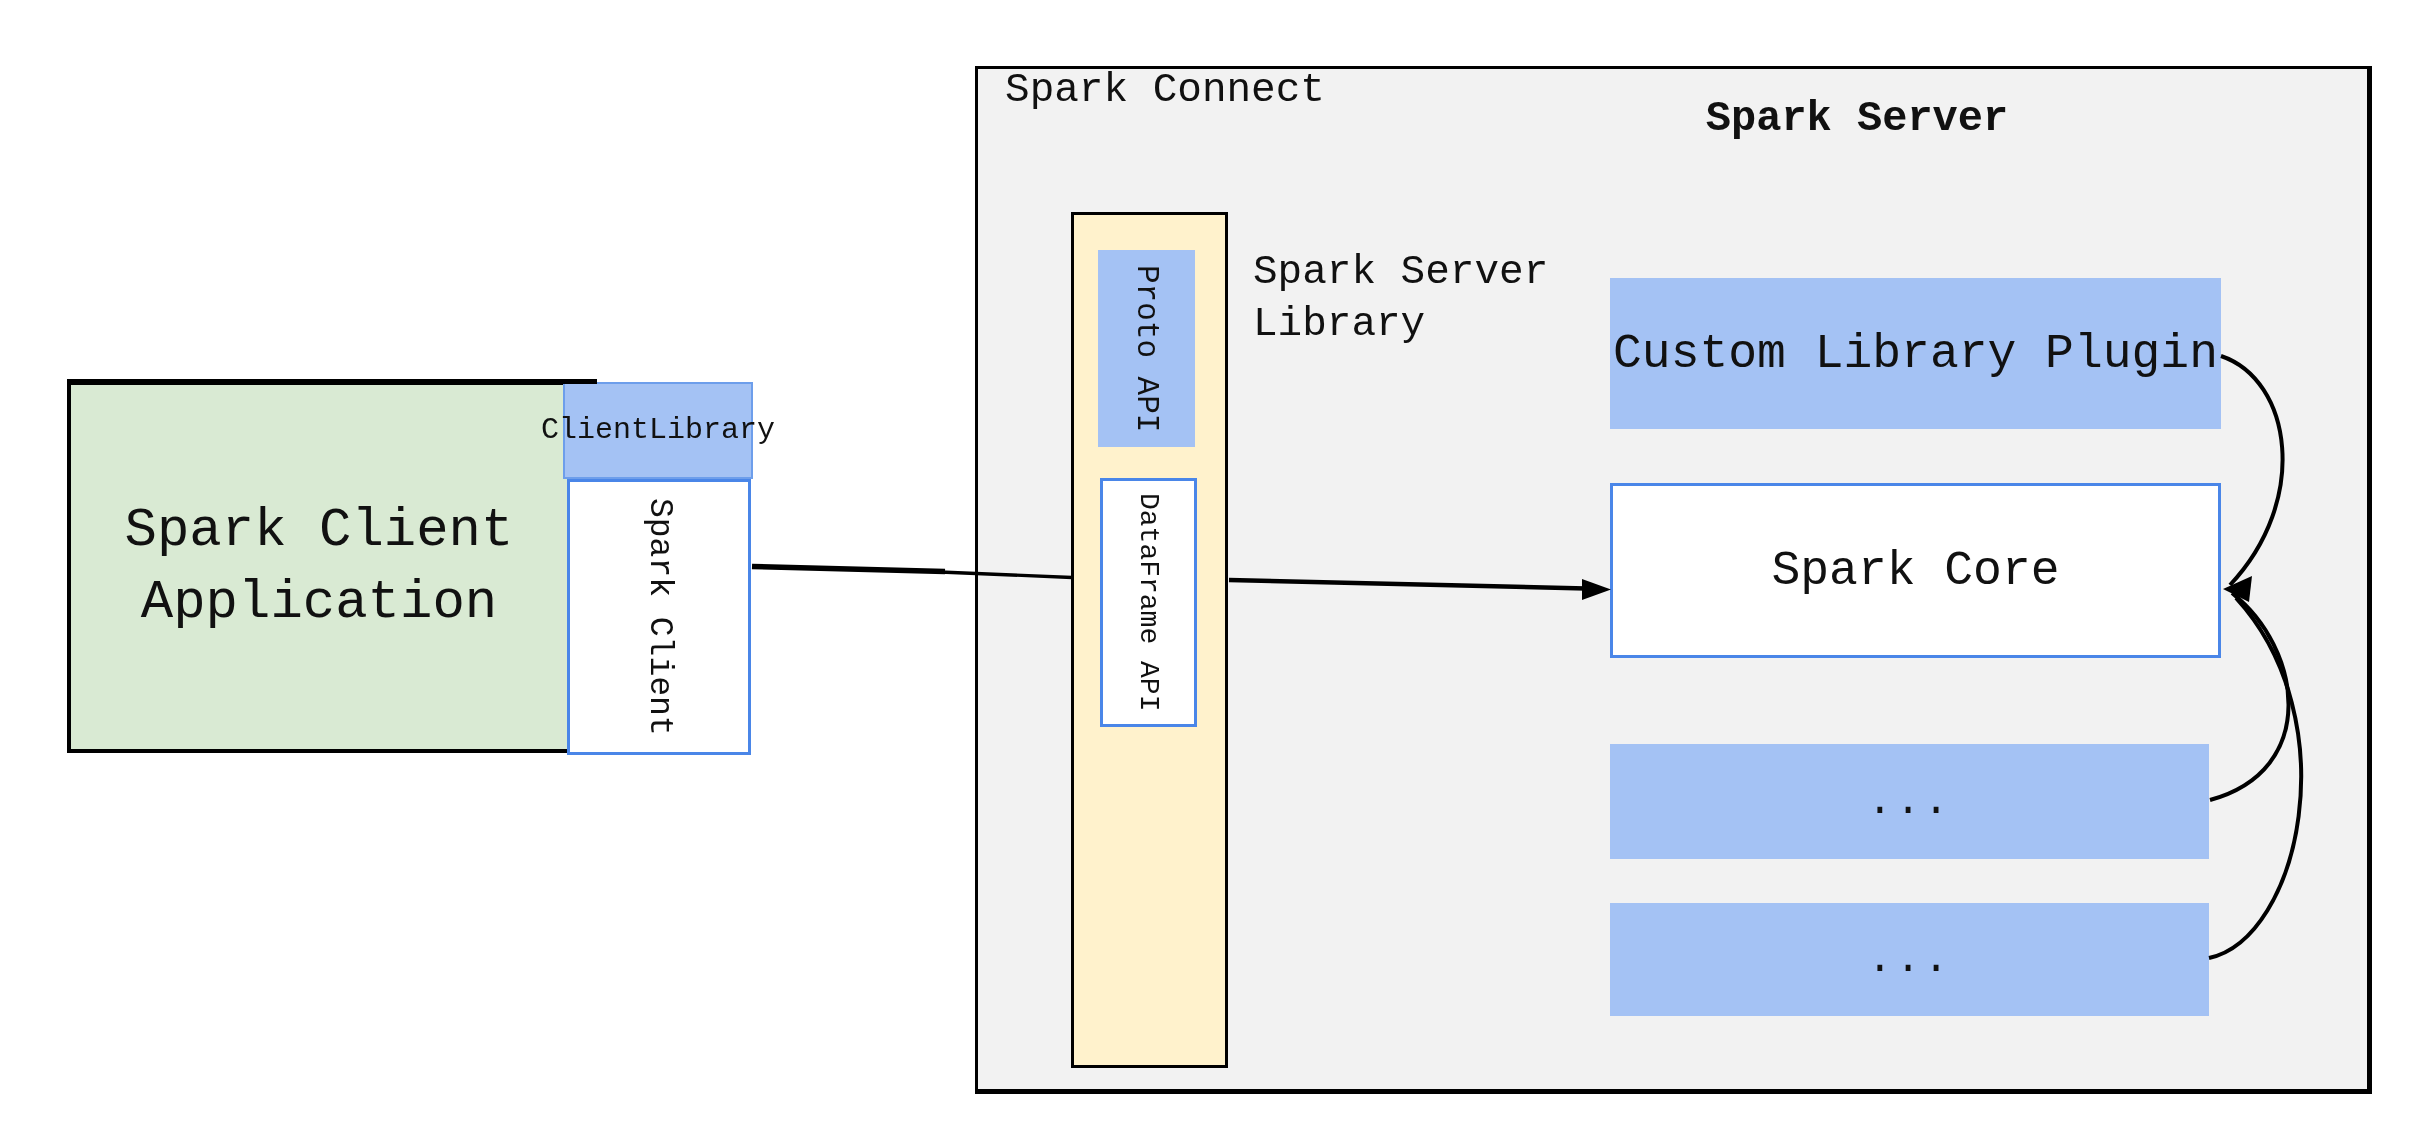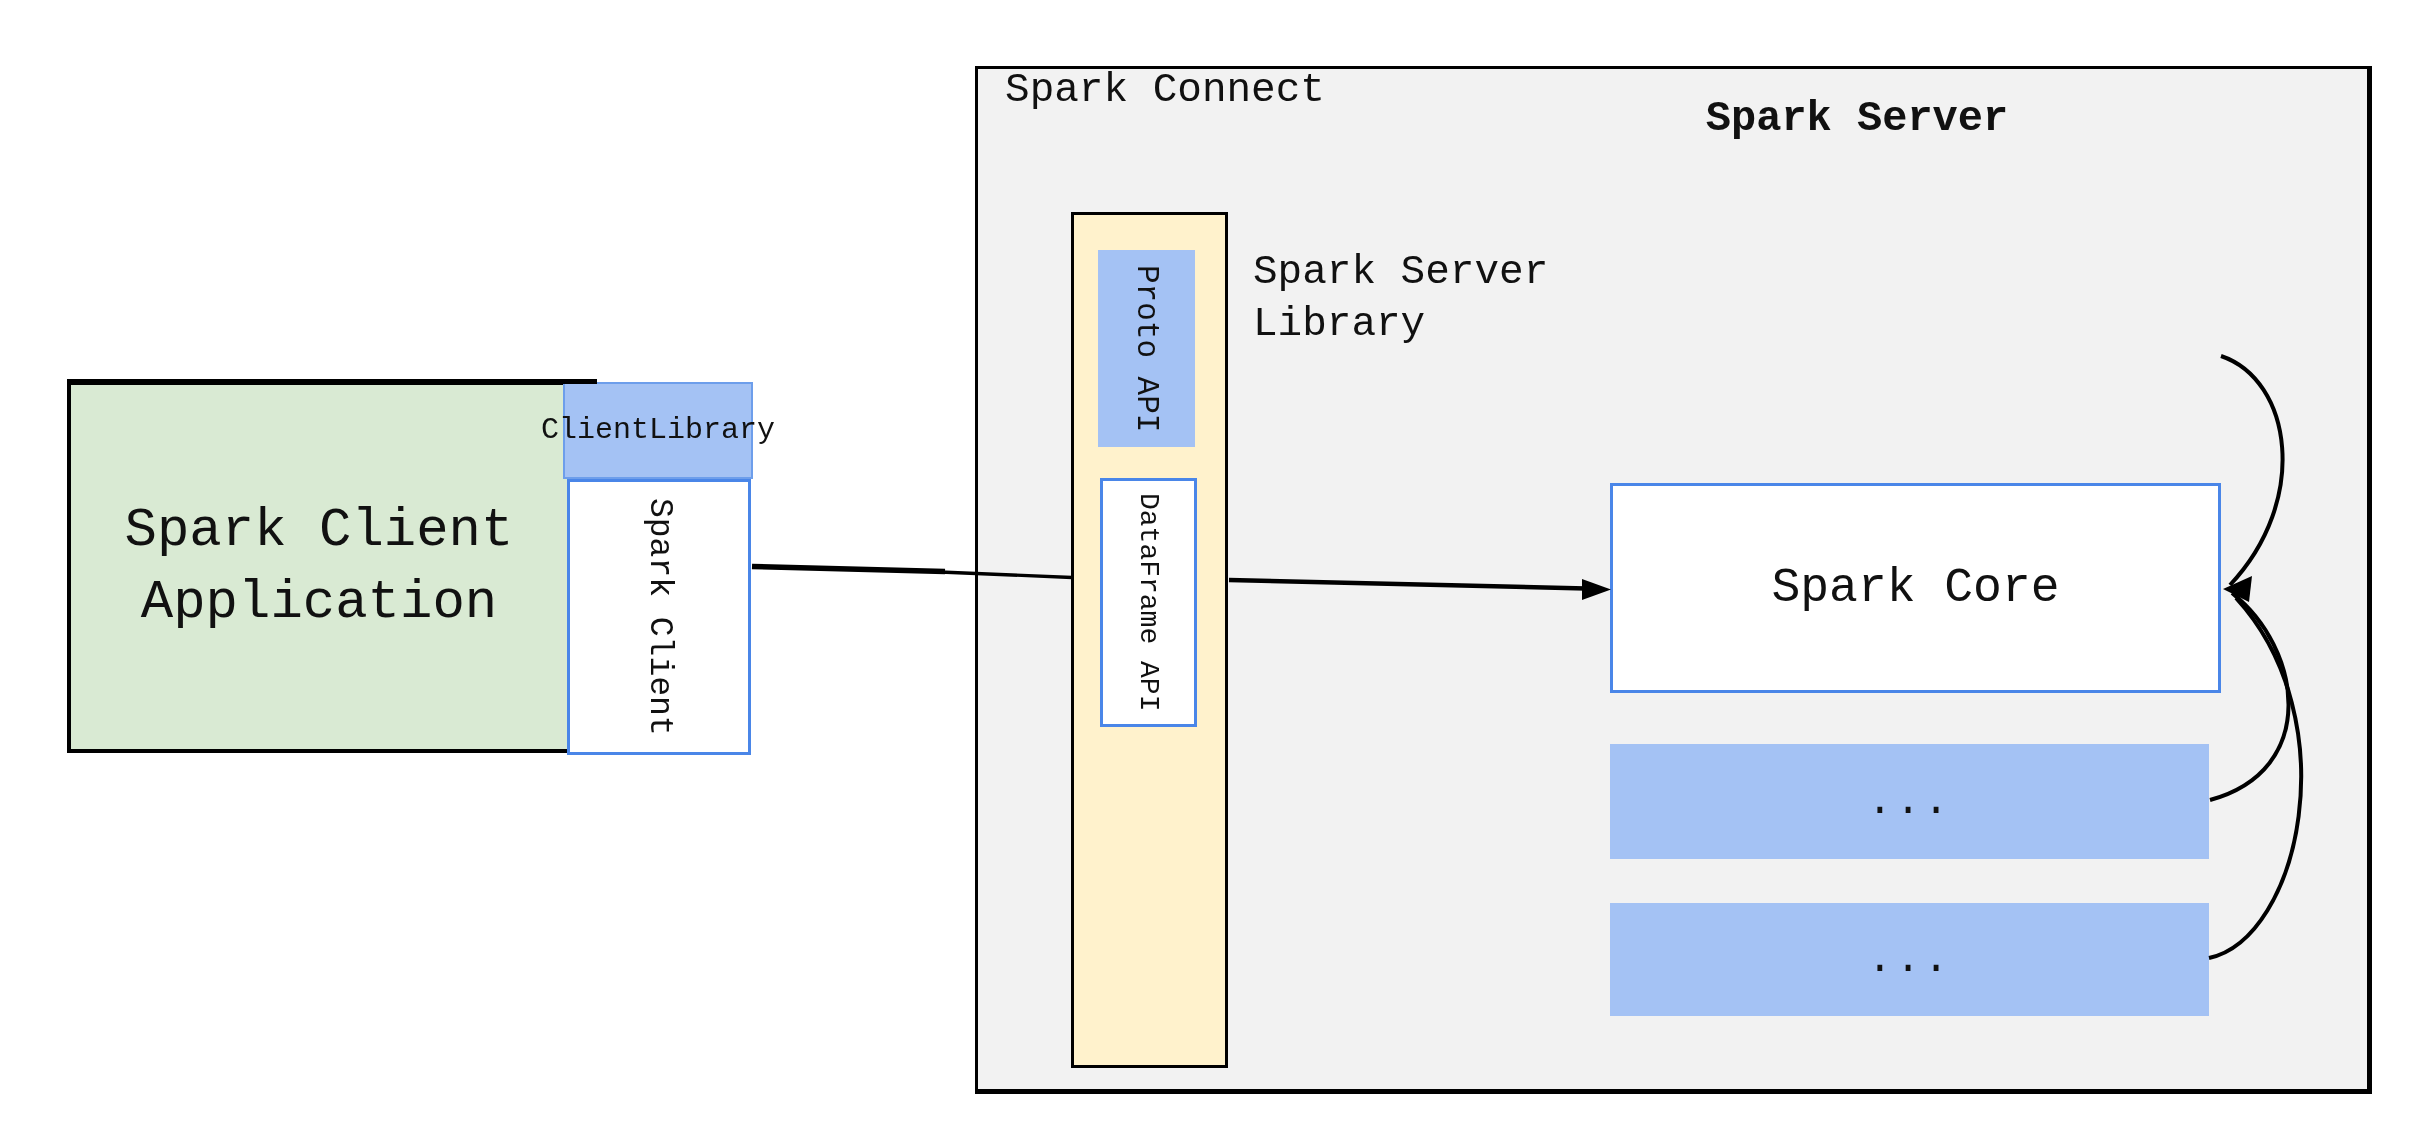--- a/index.html
+++ b/index.html
@@ -49,21 +49,21 @@
   }
   .dataframe-box{
     left:1100px;top:478px;width:97px;height:249px;
     background:#ffffff;border:3px solid #4a86e8;z-index:3;
   }
   .plugin-box{
     left:1610px;top:278px;width:611px;height:151px;
     background:#a4c2f4;z-index:2;
   }
   .core-box{
-    left:1610px;top:483px;width:611px;height:210px;
+    left:1610px;top:483px;width:611px;height:175px;
     background:#ffffff;border:3px solid #4a86e8;z-index:2;text-align:right;
   }
   .dots-box-1{
     left:1610px;top:744px;width:599px;height:115px;
     background:#a4c2f4;z-index:2;
   }
   .dots-box-2{
     left:1610px;top:903px;width:599px;height:113px;
     background:#a4c2f4;z-index:2;
   }
@@ -123,20 +123,23 @@
     <span class="vtext proto-vtext">Proto  API</span>
   </div>
   <div class="abs dataframe-box center-flex">
     <span class="vtext dataframe-vtext">DataFrame API</span>
   </div>
   <div class="abs server-library-label">
     <div>Spark Server</div>
     <div>Library</div>
   </div>
 
+  <div class="abs plugin-box center-flex plugin-text">
+    <span>Custom Library Plugin</span>
+  </div>
   <div class="abs core-box center-flex core-text">
     <span>Spark Core</span>
   </div>
   <div class="abs dots-box-1 center-flex dots-text">
     <span>...</span>
   </div>
   <div class="abs dots-box-2 center-flex dots-text">
     <span>...</span>
   </div>
 

